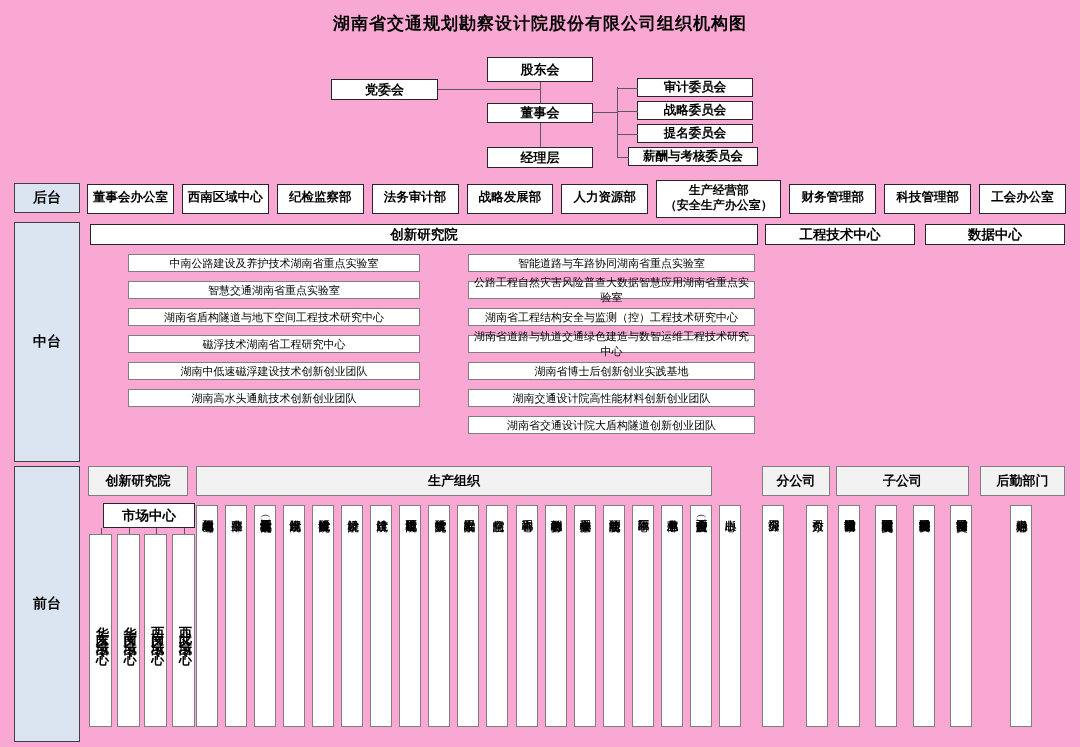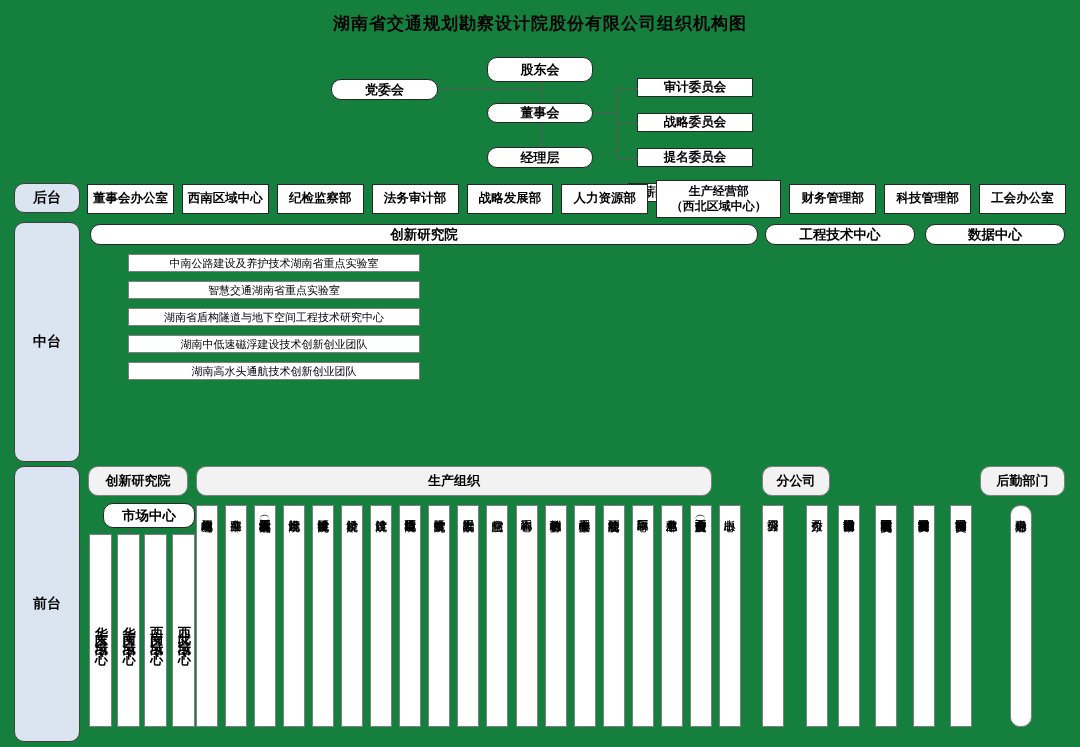--- a/index.html
+++ b/index.html
@@ -1,33 +1,33 @@
 <!DOCTYPE html>
 <html><head>
 <meta charset="utf-8">
 <style>
   html,body{margin:0;padding:0;background:#fff;}
-  .canvas{position:relative;width:1080px;height:747px;background:#15803d;
-          font-family:Liberation Sans, sans-serif;color:#000;overflow:hidden;}
-  .abs{position:absolute;box-sizing:border-box;border-radius:10px;}
+  .canvas{position:relative;width:1080px;height:747px;background:#f9a8d4;
+          font-family:Liberation Mono, monospace;color:#000;overflow:hidden;}
+  .abs{position:absolute;box-sizing:border-box;}
   .title{position:absolute;left:0;right:0;top:12px;text-align:center;
          font-size:17px;font-weight:bold;letter-spacing:1px;}
   .box-strong{background:#fff;border:1.5px solid #262626;display:flex;align-items:center;
               justify-content:center;font-weight:bold;font-size:13px;box-sizing:border-box;
               text-align:center;}
   .box-gray{background:#fff;border:1px solid #7f7f7f;display:flex;align-items:center;
             justify-content:center;font-size:11px;box-sizing:border-box;text-align:center;margin-left:38px;}
   .band{background:#dbe5f1;border:1.5px solid #404040;display:flex;align-items:center;
         justify-content:center;font-weight:bold;font-size:14px;box-sizing:border-box;}
   .ghead{background:#f2f2f2;border:1px solid #7f7f7f;display:flex;align-items:center;
          justify-content:center;font-weight:bold;font-size:13px;box-sizing:border-box;}
   .line{position:absolute;background:#595959;}
   
   .committees{position:absolute;left:637px;top:78px;width:116px;display:flex;
-              flex-direction:column;gap:16px;}
+              flex-direction:column;gap:4px;}
   .committee{height:19px;position:relative;font-size:12.5px;}
   .committee::before{content:"";position:absolute;left:-21px;top:50%;width:21px;height:1px;
                      background:#595959;}
   .committee:last-child{width:130px;margin-left:-9px;}
   .committee:last-child::before{left:-12px;width:12px;}
   
   .dept-row{position:absolute;left:87px;top:180px;width:979px;height:38px;display:flex;
             gap:8px;align-items:center;}
   .dept{flex:1;height:30px;font-size:12.5px;line-height:1.25;white-space:pre-line;}
   .dept:nth-child(7){flex:1.45;height:38px;font-size:12px;}
@@ -69,44 +69,55 @@
 
   <div class="abs band" style="left:14px;top:183px;width:66px;height:30px">后台</div>
   <div class="dept-row">
       <div class="dept box-strong">董事会办公室</div>
       <div class="dept box-strong">西南区域中心</div>
       <div class="dept box-strong">纪检监察部</div>
       <div class="dept box-strong">法务审计部</div>
       <div class="dept box-strong">战略发展部</div>
       <div class="dept box-strong">人力资源部</div>
       <div class="dept box-strong">生产经营部
-（西北区域中心）</div>
+（安全生产办公室）</div>
       <div class="dept box-strong">财务管理部</div>
       <div class="dept box-strong">科技管理部</div>
       <div class="dept box-strong">工会办公室</div>
     </div>
 
   <div class="abs band" style="left:14px;top:222px;width:66px;height:240px">中台</div>
   <div class="abs box-strong" style="left:90px;top:224px;width:668px;height:21px;font-size:13.5px">创新研究院</div>
   <div class="abs box-strong" style="left:765px;top:224px;width:150px;height:21px;font-size:13.5px">工程技术中心</div>
   <div class="abs box-strong" style="left:925px;top:224px;width:140px;height:21px;font-size:13.5px">数据中心</div>
 
   <div class="labs" style="left:90px;top:254px;width:330px">
       <div class="lab box-gray">中南公路建设及养护技术湖南省重点实验室</div>
       <div class="lab box-gray">智慧交通湖南省重点实验室</div>
       <div class="lab box-gray">湖南省盾构隧道与地下空间工程技术研究中心</div>
+      <div class="lab box-gray">磁浮技术湖南省工程研究中心</div>
       <div class="lab box-gray">湖南中低速磁浮建设技术创新创业团队</div>
       <div class="lab box-gray">湖南高水头通航技术创新创业团队</div>
+    </div>
+  <div class="labs" style="left:430px;top:254px;width:325px">
+      <div class="lab box-gray">智能道路与车路协同湖南省重点实验室</div>
+      <div class="lab box-gray">公路工程自然灾害风险普查大数据智慧应用湖南省重点实验室</div>
+      <div class="lab box-gray">湖南省工程结构安全与监测（控）工程技术研究中心</div>
+      <div class="lab box-gray">湖南省道路与轨道交通绿色建造与数智运维工程技术研究中心</div>
+      <div class="lab box-gray">湖南省博士后创新创业实践基地</div>
+      <div class="lab box-gray">湖南交通设计院高性能材料创新创业团队</div>
+      <div class="lab box-gray">湖南省交通设计院大盾构隧道创新创业团队</div>
     </div>
 
   <div class="abs band" style="left:14px;top:466px;width:66px;height:276px">前台</div>
 
   <div class="abs ghead" style="left:88px;top:466px;width:100px;height:30px">创新研究院</div>
   <div class="abs ghead" style="left:196px;top:466px;width:516px;height:30px">生产组织</div>
   <div class="abs ghead" style="left:762px;top:466px;width:68px;height:30px">分公司</div>
+  <div class="abs ghead" style="left:836px;top:466px;width:133px;height:30px">子公司</div>
   <div class="abs ghead" style="left:980px;top:466px;width:85px;height:30px">后勤部门</div>
 
   <div class="abs box-strong" style="left:103px;top:503px;width:92px;height:25px;font-size:13.5px">市场中心</div>
   <div class="line" style="left:101px;top:528px;width:1px;height:6px"></div>
   <div class="line" style="left:129px;top:528px;width:1px;height:6px"></div>
   <div class="line" style="left:156px;top:528px;width:1px;height:6px"></div>
   <div class="line" style="left:184px;top:528px;width:1px;height:6px"></div>
   <div class="vgroup" style="left:89px;top:534px;width:106px;height:193px">
       <div class="vcol vcol-regional" style="height:193px">华东区域中心</div>
       <div class="vcol vcol-regional" style="height:193px">华南区域中心</div>

